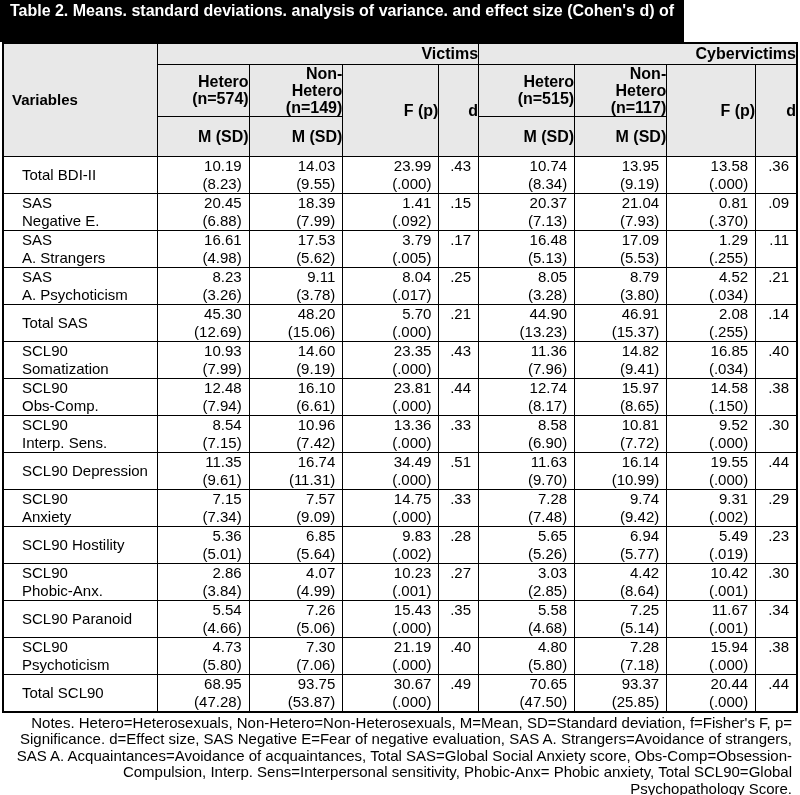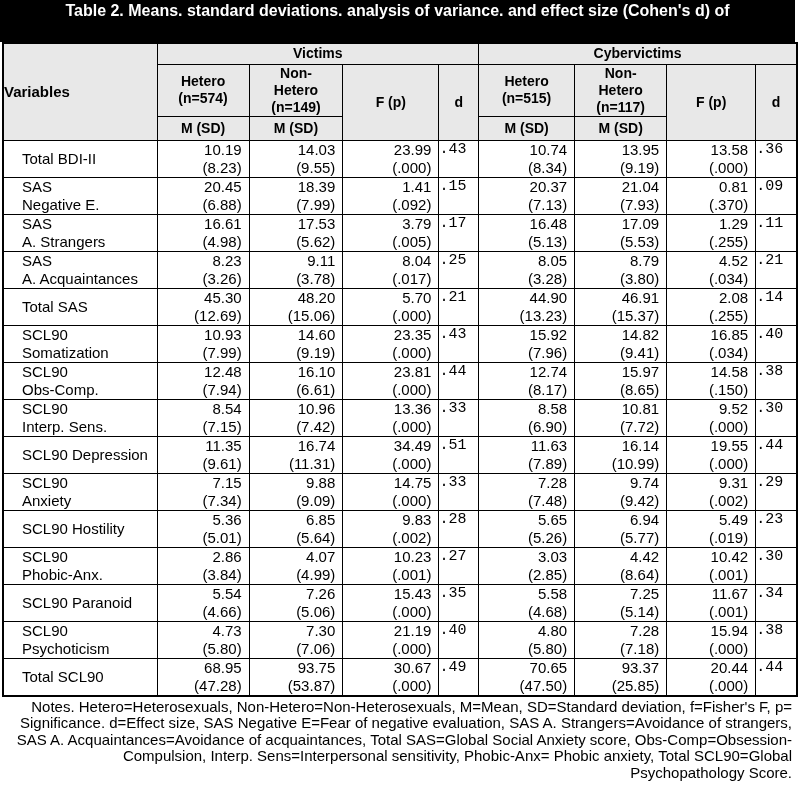--- a/index.html
+++ b/index.html
@@ -3,21 +3,21 @@
 <meta charset="utf-8">
 <style>
   * { margin: 0; padding: 0; box-sizing: border-box; }
   html, body { background: #ffffff; }
   body {
     width: 800px; height: 795px; overflow: hidden;
     font-family: "Liberation Sans", sans-serif;
     color: #000;
   }
   .title-bar {
-    width: 795px; height: 42px;
+    width: 684px; height: 42px;
     background: #000; color: #fff;
     text-align: center;
     font-weight: bold; font-size: 16px; line-height: 20px;
     padding-top: 1px;
   }
   table.main {
     width: 796px; margin: 0 2px;
     border-collapse: collapse;
     table-layout: fixed;
     border: 2px solid #000;
@@ -27,38 +27,38 @@
   col.c-nhv  { width: 11.8%; }
   col.c-fv   { width: 12.1%; }
   col.c-dv   { width: 5.0%;  }
   col.c-hc   { width: 12.1%; }
   col.c-nhc  { width: 11.6%; }
   col.c-fc   { width: 11.2%; }
   col.c-dc   { width: 5.2%;  }
   th, td { border: 1px solid #000; }
   thead th {
     background: #e8e8e8;
-    font-weight: bold; font-size: 14px; line-height: 17px;
-    text-align: center; vertical-align: middle;
+    font-weight: bold; font-size: 16px; line-height: 17px;
+    text-align: right; vertical-align: middle;
     white-space: pre-line;
   }
   tr.group-row th { height: 21px; }
   tr.sub-row th { height: 51px; }
-  tr.msd-row th { height: 24px; }
+  tr.msd-row th { height: 40px; }
   th.var-head {
-    text-align: left; font-size: 15px;
+    text-align: left; padding-left: 8px; font-size: 15px;
     vertical-align: middle;
   }
   tbody td {
     height: 36px; font-size: 15px; line-height: 18px;
     vertical-align: middle; background: #fff;
   }
   td.c-label { text-align: left; padding-left: 18px; white-space: nowrap; }
   td.c-num   { text-align: right; padding-right: 7px; }
-  td.c-d     { text-align: left; padding-right: 7px; vertical-align: top; font-family: Liberation Mono, monospace; }
+  td.c-d     { text-align: right; padding-right: 7px; vertical-align: top; }
   .notes {
     font-size: 15px; line-height: 16.5px;
     padding: 2px 8px 0 5px;
     text-align: right;
   }
 </style>
 </head>
 <body>
 
 <div class="title-bar">
@@ -211,21 +211,21 @@
           <div>1.29</div>
           <div>(.255)</div>
         </td>
     <td class="c-d">
           <div>.11</div>
         </td>
   </tr>
       <tr>
     <td class="c-label">
           <div>SAS</div>
-          <div>A. Acquaintances</div>
+          <div>A. Psychoticism</div>
         </td>
     <td class="c-num">
           <div>8.23</div>
           <div>(3.26)</div>
         </td>
     <td class="c-num">
           <div>9.11</div>
           <div>(3.78)</div>
         </td>
     <td class="c-num">
@@ -301,21 +301,21 @@
           <div>(9.19)</div>
         </td>
     <td class="c-num">
           <div>23.35</div>
           <div>(.000)</div>
         </td>
     <td class="c-d">
           <div>.43</div>
         </td>
     <td class="c-num">
-          <div>15.92</div>
+          <div>11.36</div>
           <div>(7.96)</div>
         </td>
     <td class="c-num">
           <div>14.82</div>
           <div>(9.41)</div>
         </td>
     <td class="c-num">
           <div>16.85</div>
           <div>(.034)</div>
         </td>
@@ -410,21 +410,21 @@
         </td>
     <td class="c-num">
           <div>34.49</div>
           <div>(.000)</div>
         </td>
     <td class="c-d">
           <div>.51</div>
         </td>
     <td class="c-num">
           <div>11.63</div>
-          <div>(7.89)</div>
+          <div>(9.70)</div>
         </td>
     <td class="c-num">
           <div>16.14</div>
           <div>(10.99)</div>
         </td>
     <td class="c-num">
           <div>19.55</div>
           <div>(.000)</div>
         </td>
     <td class="c-d">
@@ -434,21 +434,21 @@
       <tr>
     <td class="c-label">
           <div>SCL90</div>
           <div>Anxiety</div>
         </td>
     <td class="c-num">
           <div>7.15</div>
           <div>(7.34)</div>
         </td>
     <td class="c-num">
-          <div>9.88</div>
+          <div>7.57</div>
           <div>(9.09)</div>
         </td>
     <td class="c-num">
           <div>14.75</div>
           <div>(.000)</div>
         </td>
     <td class="c-d">
           <div>.33</div>
         </td>
     <td class="c-num">

